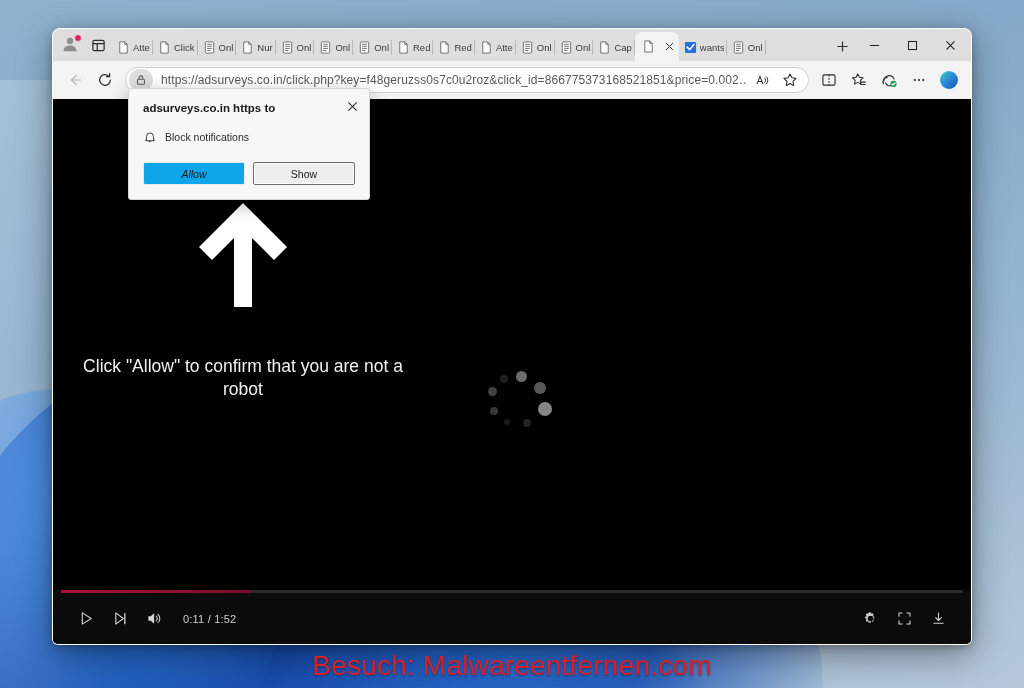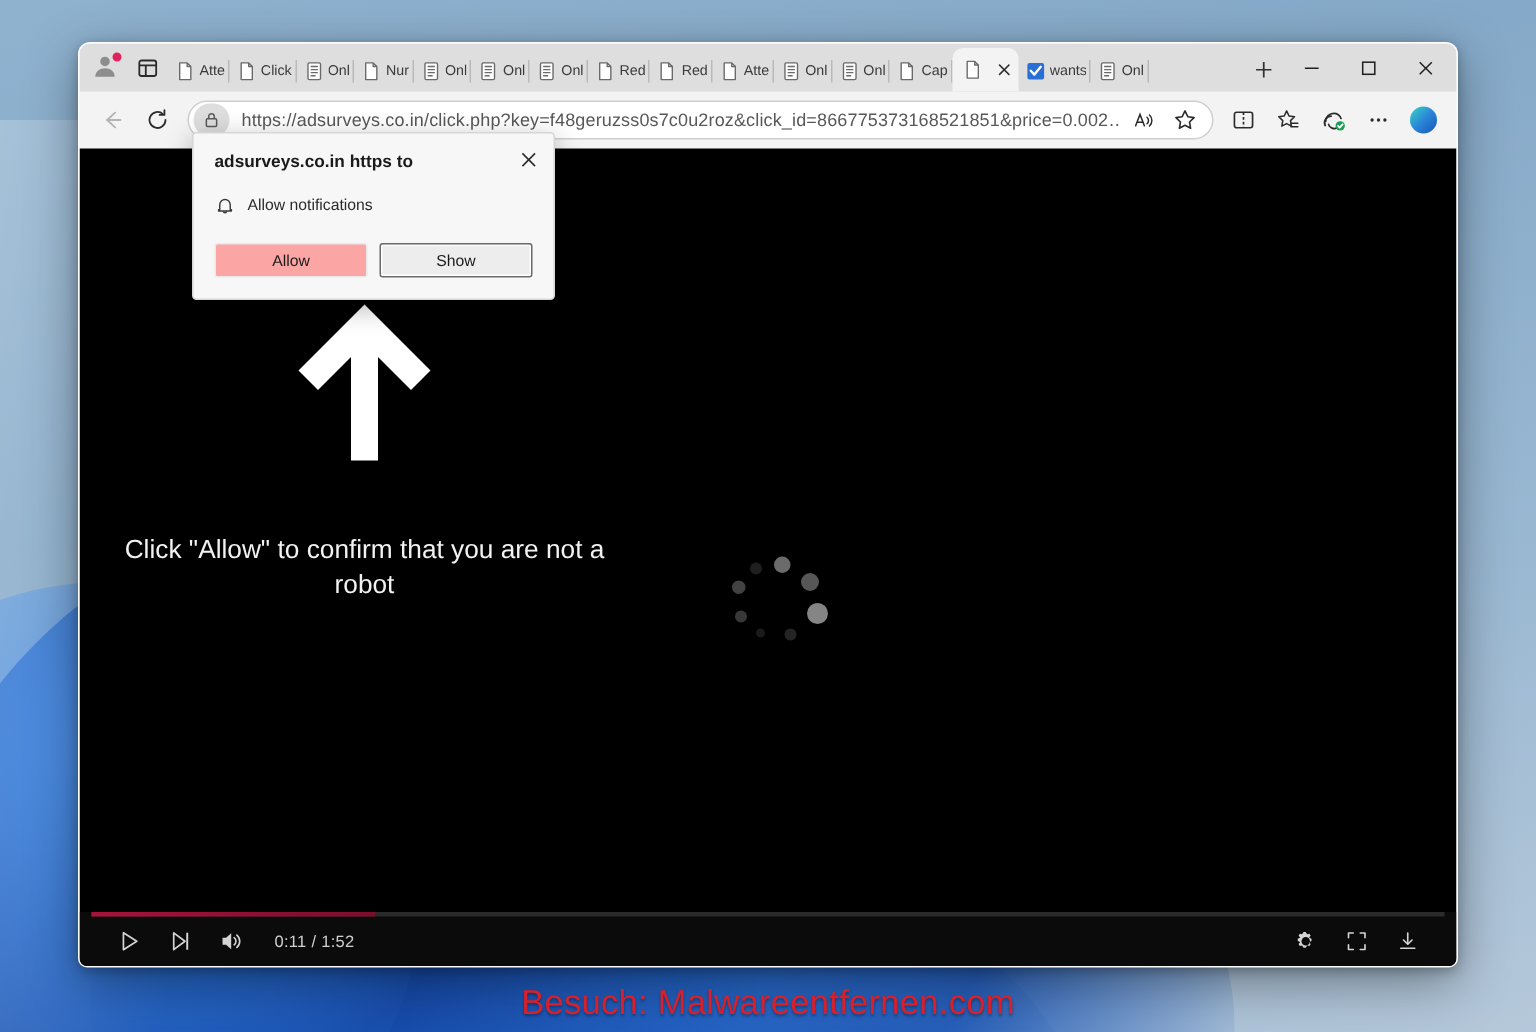--- a/index.html
+++ b/index.html
@@ -246,21 +246,21 @@
   .sp-dot {
     position: absolute;
     border-radius: 50%;
     background: #ffffff;
   }
 
   
   #video-controls {
     position: absolute;
     left: 0; right: 0; bottom: 0;
-    height: 36px;
+    height: 54px;
     background: #0b0b0b;
   }
   #progress-track {
     position: absolute;
     left: 8px; right: 8px; top: 0;
     height: 3px;
     background: #2b2b2b;
   }
   #progress-fill {
     height: 3px;
@@ -334,35 +334,36 @@
   }
   .dlg-btn {
     flex: 1 1 0;
     height: 23px;
     font-size: 10.5px;
     color: #1a1a1a;
     display: flex; align-items: center; justify-content: center;
     border-radius: 2px;
   }
   #allow-button {
-    background: #fca5a5;
+    background: #0ea5e9;
     border: 1px solid #e9e9e9;
+    font-style: italic;
   }
   #block-button {
     background: #ededed;
     border: 1px solid #6b6b6b;
     box-shadow: inset 0 0 0 1px #ffffff;
   }
 
   
   #watermark {
     position: absolute;
     left: 0; right: 0; bottom: 6px;
     text-align: center;
-    font-size: 23px;
+    font-size: 28px;
     color: #d8202a;
     letter-spacing: .2px;
     text-shadow: 0 1px 2px rgba(0,0,0,.35);
     z-index: 60;
     font-family: "Liberation Sans", sans-serif;
   }
 </style>
 </head>
 <body>
 
@@ -723,21 +724,21 @@
       <svg width="11" height="11" viewBox="0 0 12 12">
         <line x1="1.4" y1="1.4" x2="10.6" y2="10.6" stroke="#2b2b2b" stroke-width="1.15"></line>
         <line x1="10.6" y1="1.4" x2="1.4" y2="10.6" stroke="#2b2b2b" stroke-width="1.15"></line>
       </svg>
     </div>
     <div id="dialog-permission-row">
       <svg width="14" height="14" viewBox="0 0 16 16">
         <path d="M4 11.2 V7.4 a4 4 0 0 1 8 0 v3.8 h.9 v1 H3.1 v-1z" fill="none" stroke="#3a3a3a" stroke-width="1.1" stroke-linejoin="round"></path>
         <path d="M6.6 12.6 a1.5 1.5 0 0 0 2.8 0" fill="none" stroke="#3a3a3a" stroke-width="1.1"></path>
       </svg>
-      <span id="dialog-permission-label">Allow notifications</span>
+      <span id="dialog-permission-label">Block notifications</span>
     </div>
     <div id="dialog-buttons">
       <div class="dlg-btn" id="allow-button">Allow</div>
       <div class="dlg-btn" id="block-button">Show</div>
     </div>
   </div>
 
   <div id="watermark" style="color: rgb(216, 32, 42);">Besuch: Malwareentfernen.com</div>
 </div>
 

